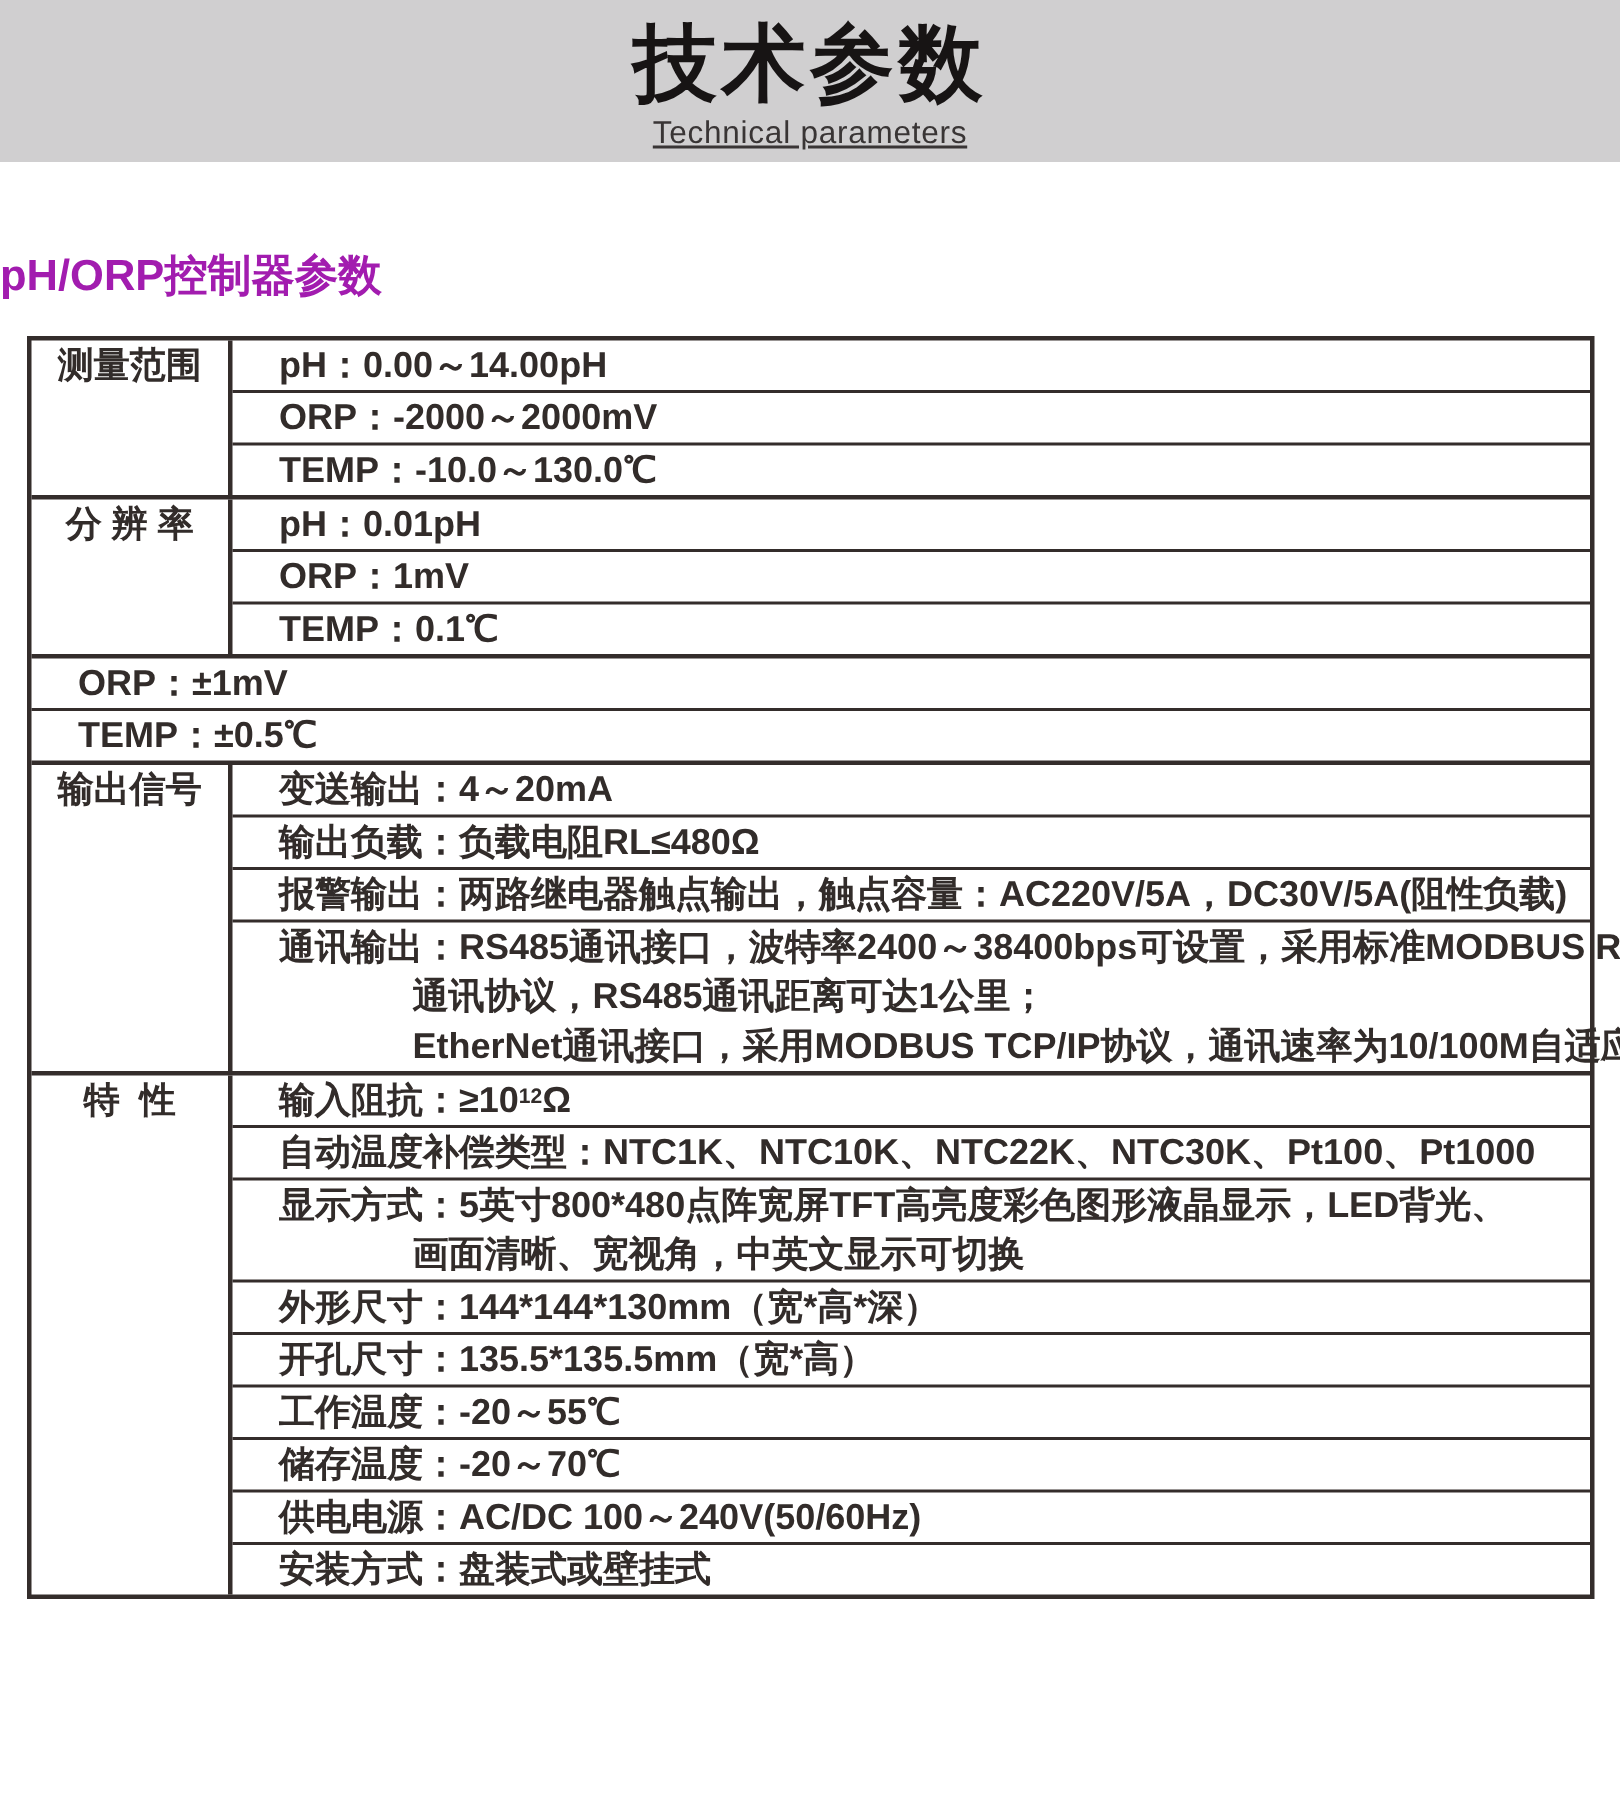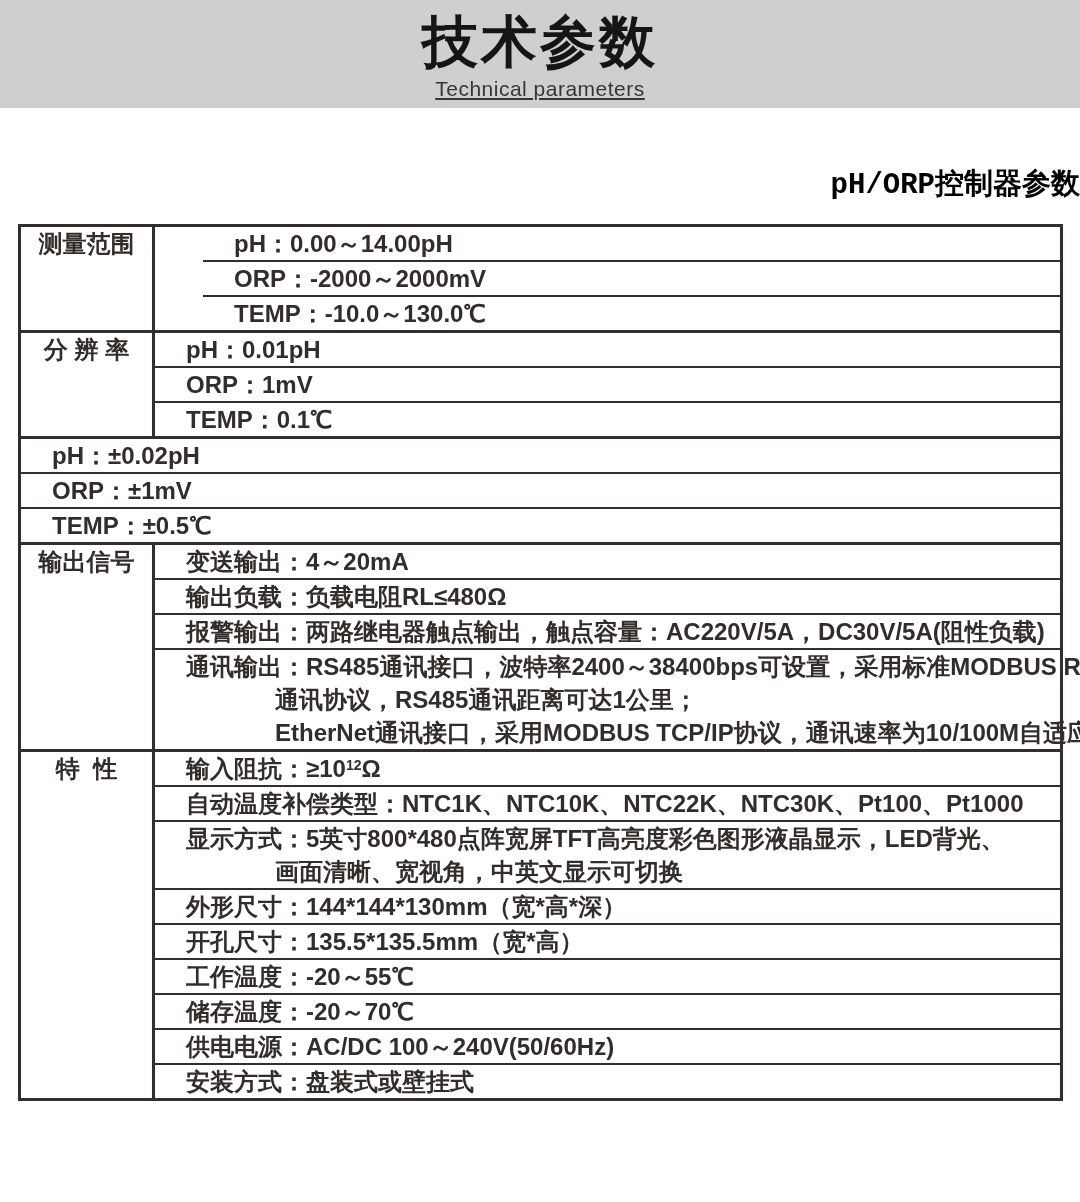--- a/index.html
+++ b/index.html
@@ -42,41 +42,40 @@
     margin-top: 6px;
     letter-spacing: 0.5px;
     text-decoration: underline;
   }
   
   .page-title {
     position: absolute;
     top: 164px;
     left: 0;
     width: 1080px;
-    text-align: right;
+    text-align: left;
     font-size: 29px;
     font-weight: 700;
-    color: #000000;
-    font-family: Liberation Mono, monospace;
+    color: #a21caf;
   }
   
   .spec-table {
     position: absolute;
     left: 18px;
     top: 224px;
     width: 1045px;
     box-sizing: border-box;
     border: 3px solid #342d2b;
     background: #ffffff;
   }
   .section {
     display: flex;
     border-top: 3px solid #342d2b;
   }
-  .section:first-child { border-top: none; gap: 48px; }
+  .section:first-child { border-top: none; }
   .label-cell {
     flex: 0 0 134px;
     width: 134px;
     box-sizing: border-box;
     border-right: 3px solid #342d2b;
     text-align: center;
     font-size: 24px;
     font-weight: 600;
     color: #322c2a;
     line-height: 34px;
@@ -140,23 +139,20 @@
             <div class="line">ORP：1mV</div>
           </div>
           <div class="row">
             <div class="line">TEMP：0.1℃</div>
           </div>
         </div>
       </div>
       <div class="section">
         <div class="rows">
           <div class="row">
-            <div class="line">pH：±0.02pH</div>
-          </div>
-          <div class="row">
             <div class="line">ORP：±1mV</div>
           </div>
           <div class="row">
             <div class="line">TEMP：±0.5℃</div>
           </div>
         </div>
       </div>
       <div class="section">
         <div class="label-cell">输出信号</div>
         <div class="rows">

